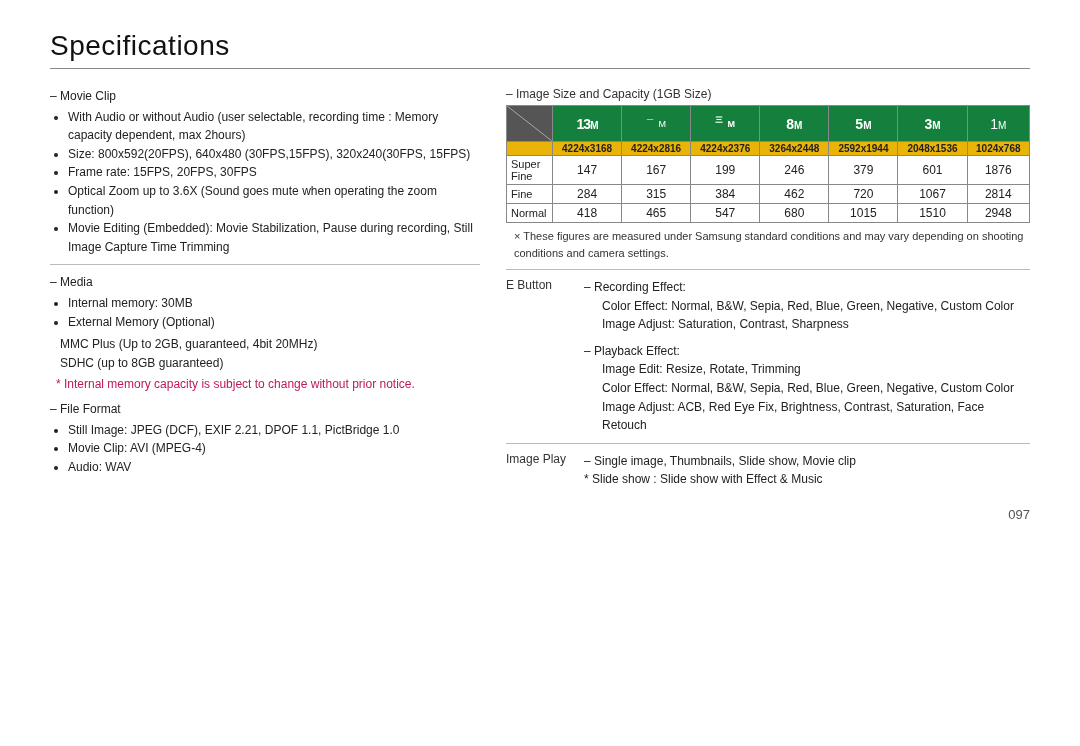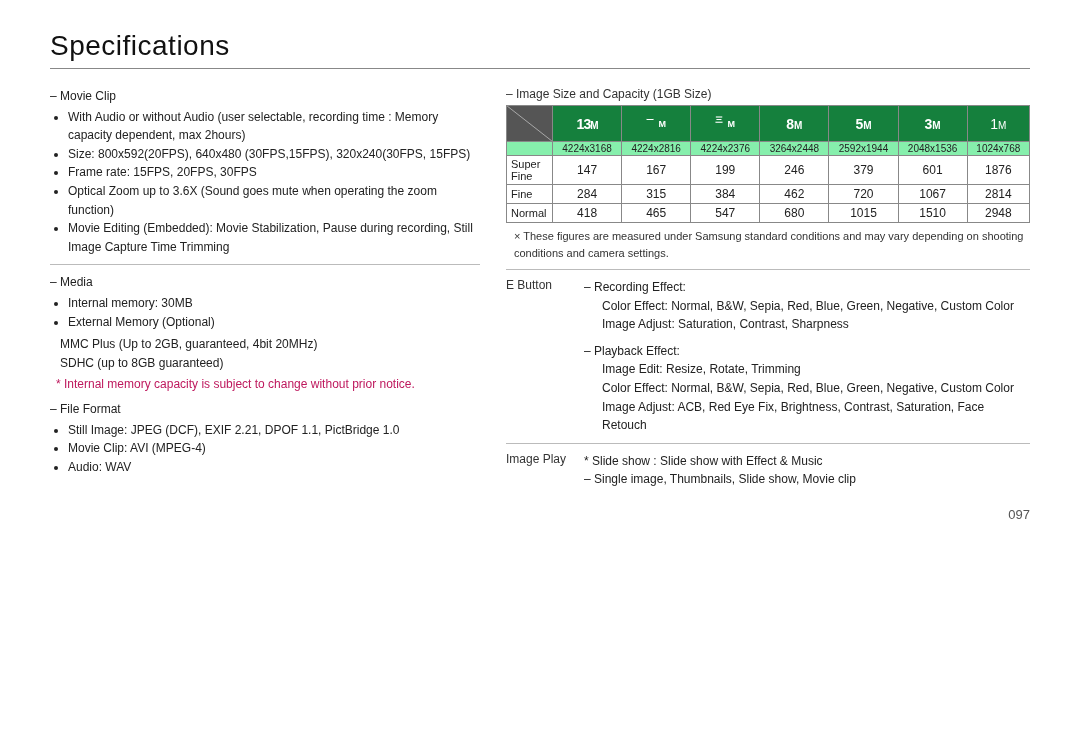--- a/index.html
+++ b/index.html
@@ -106,22 +106,22 @@
     }
     table.img-table thead tr:first-child th.diagonal-cell {
       background: #555;
       position: relative;
     }
     table.img-table thead tr:second-child th {
       font-size: 10px;
     }
     table.img-table .resolution-row th {
       font-size: 10px;
-      font-weight: normal;
-      background: #86efac;
+      font-weight: bold;
+      background: #eab308;
       padding: 1px 3px;
     }
     table.img-table tbody td {
       font-size: 12px;
     }
     table.img-table tbody tr td:first-child {
       text-align: left;
       font-size: 11px;
       padding-left: 4px;
     }
@@ -229,21 +229,21 @@
       <div class="img-size-title">– Image Size and Capacity (1GB Size)</div>
       <table class="img-table">
         <thead>
           <tr>
             <th class="diagonal-cell" style="background:#555; width:46px; height:36px; position:relative; min-width:40px;">
               <svg viewBox="0 0 46 36" xmlns="http://www.w3.org/2000/svg" style="position:absolute;top:0;left:0;width:100%;height:100%;">
                 <line x1="0" y1="0" x2="46" y2="36" stroke="#aaa" stroke-width="1"></line>
               </svg>
             </th>
             <th style="font-size:14px; font-weight:bold; letter-spacing:-1px;">13<span style="font-size:10px;">M</span></th>
-            <th style="font-size:12px; font-weight:bold;">㆒<span style="font-size:9px;">M</span></th>
+            <th style="font-size:12px; font-weight:normal;">㆒<span style="font-size:9px;">M</span></th>
             <th style="font-size:12px; font-weight:bold;">㆔<span style="font-size:9px;">M</span></th>
             <th style="font-size:14px; font-weight:bold;">8<span style="font-size:10px;">M</span></th>
             <th style="font-size:14px; font-weight:bold;">5<span style="font-size:10px;">M</span></th>
             <th style="font-size:14px; font-weight:bold;">3<span style="font-size:10px;">M</span></th>
             <th style="font-size:14px; font-weight:normal;">1<span style="font-size:10px;">M</span></th>
           </tr>
           <tr class="resolution-row">
             <th></th>
             <th>4224x3168</th>
             <th>4224x2816</th>
@@ -307,22 +307,22 @@
         </div>
       </div>
     </div>
 
     <hr class="section-divider">
 
     <div class="right-spec-block">
       <div class="right-spec-row">
         <div class="right-label">Image Play</div>
         <div class="right-content">
+          <div>– Single image, Thumbnails, Slide show, Movie clip</div>
           <div>* Slide show : Slide show with Effect &amp; Music</div>
-          <div>– Single image, Thumbnails, Slide show, Movie clip</div>
         </div>
       </div>
     </div>
 
   </div>
 </div>
 
 <div class="page-number">097</div>
 
 </body></html>

